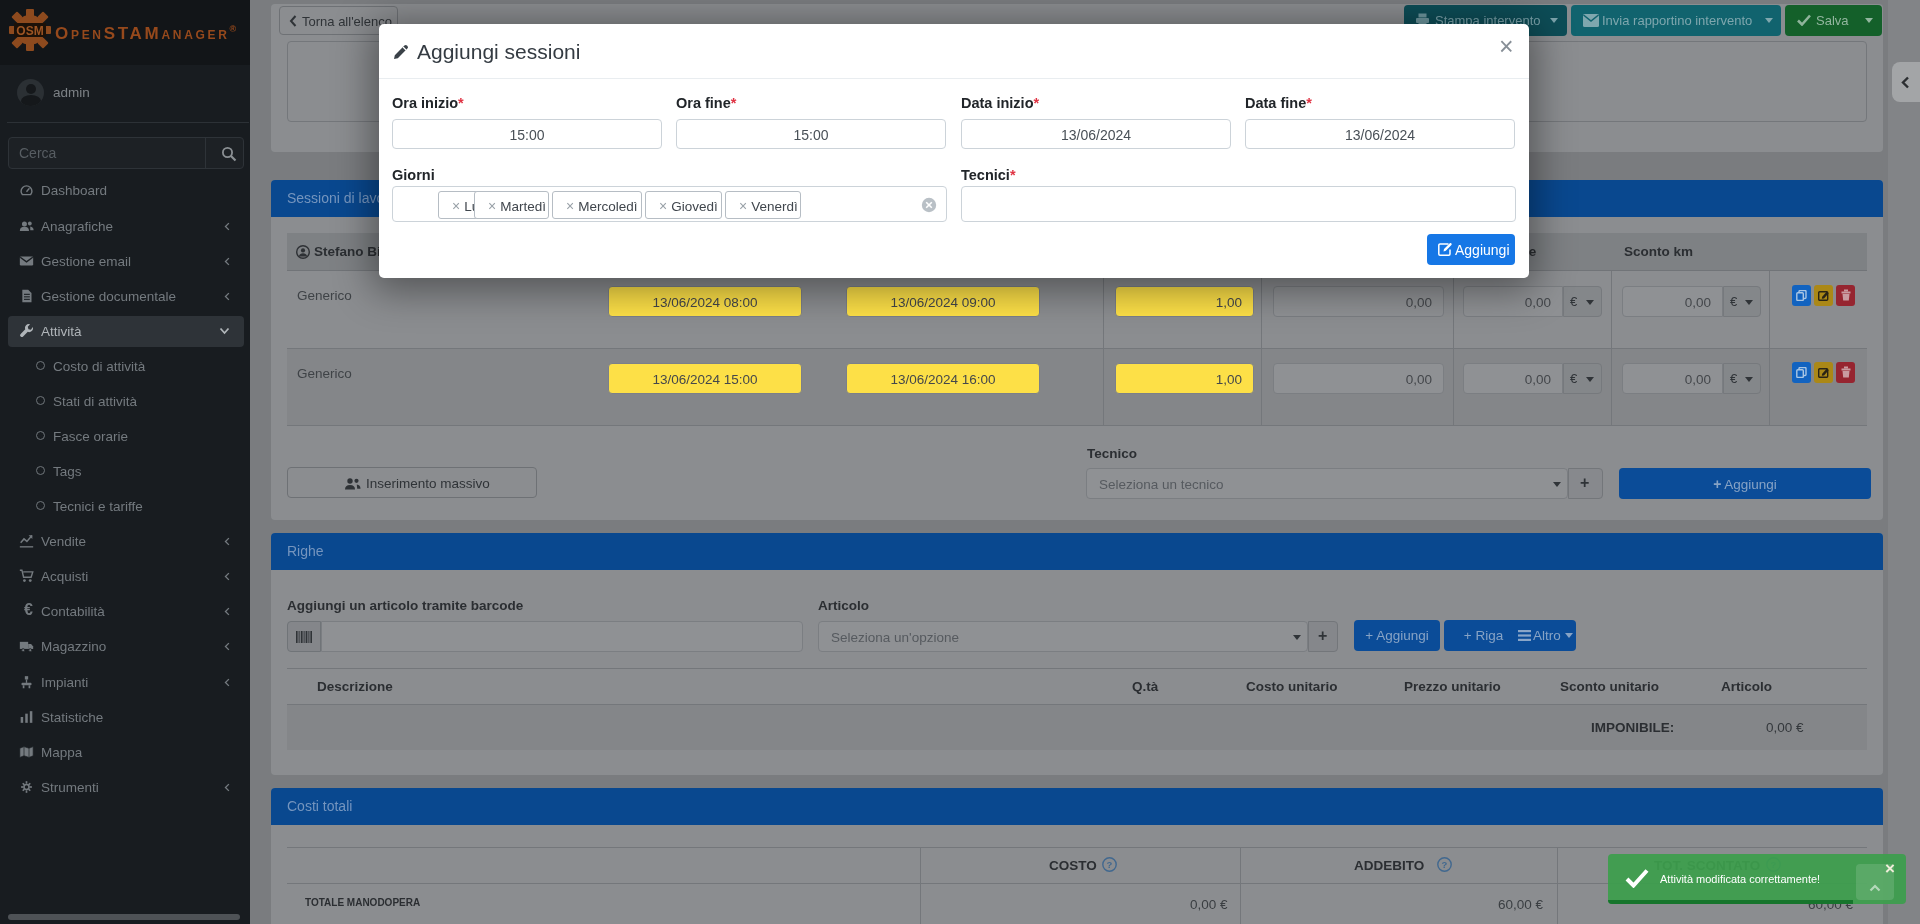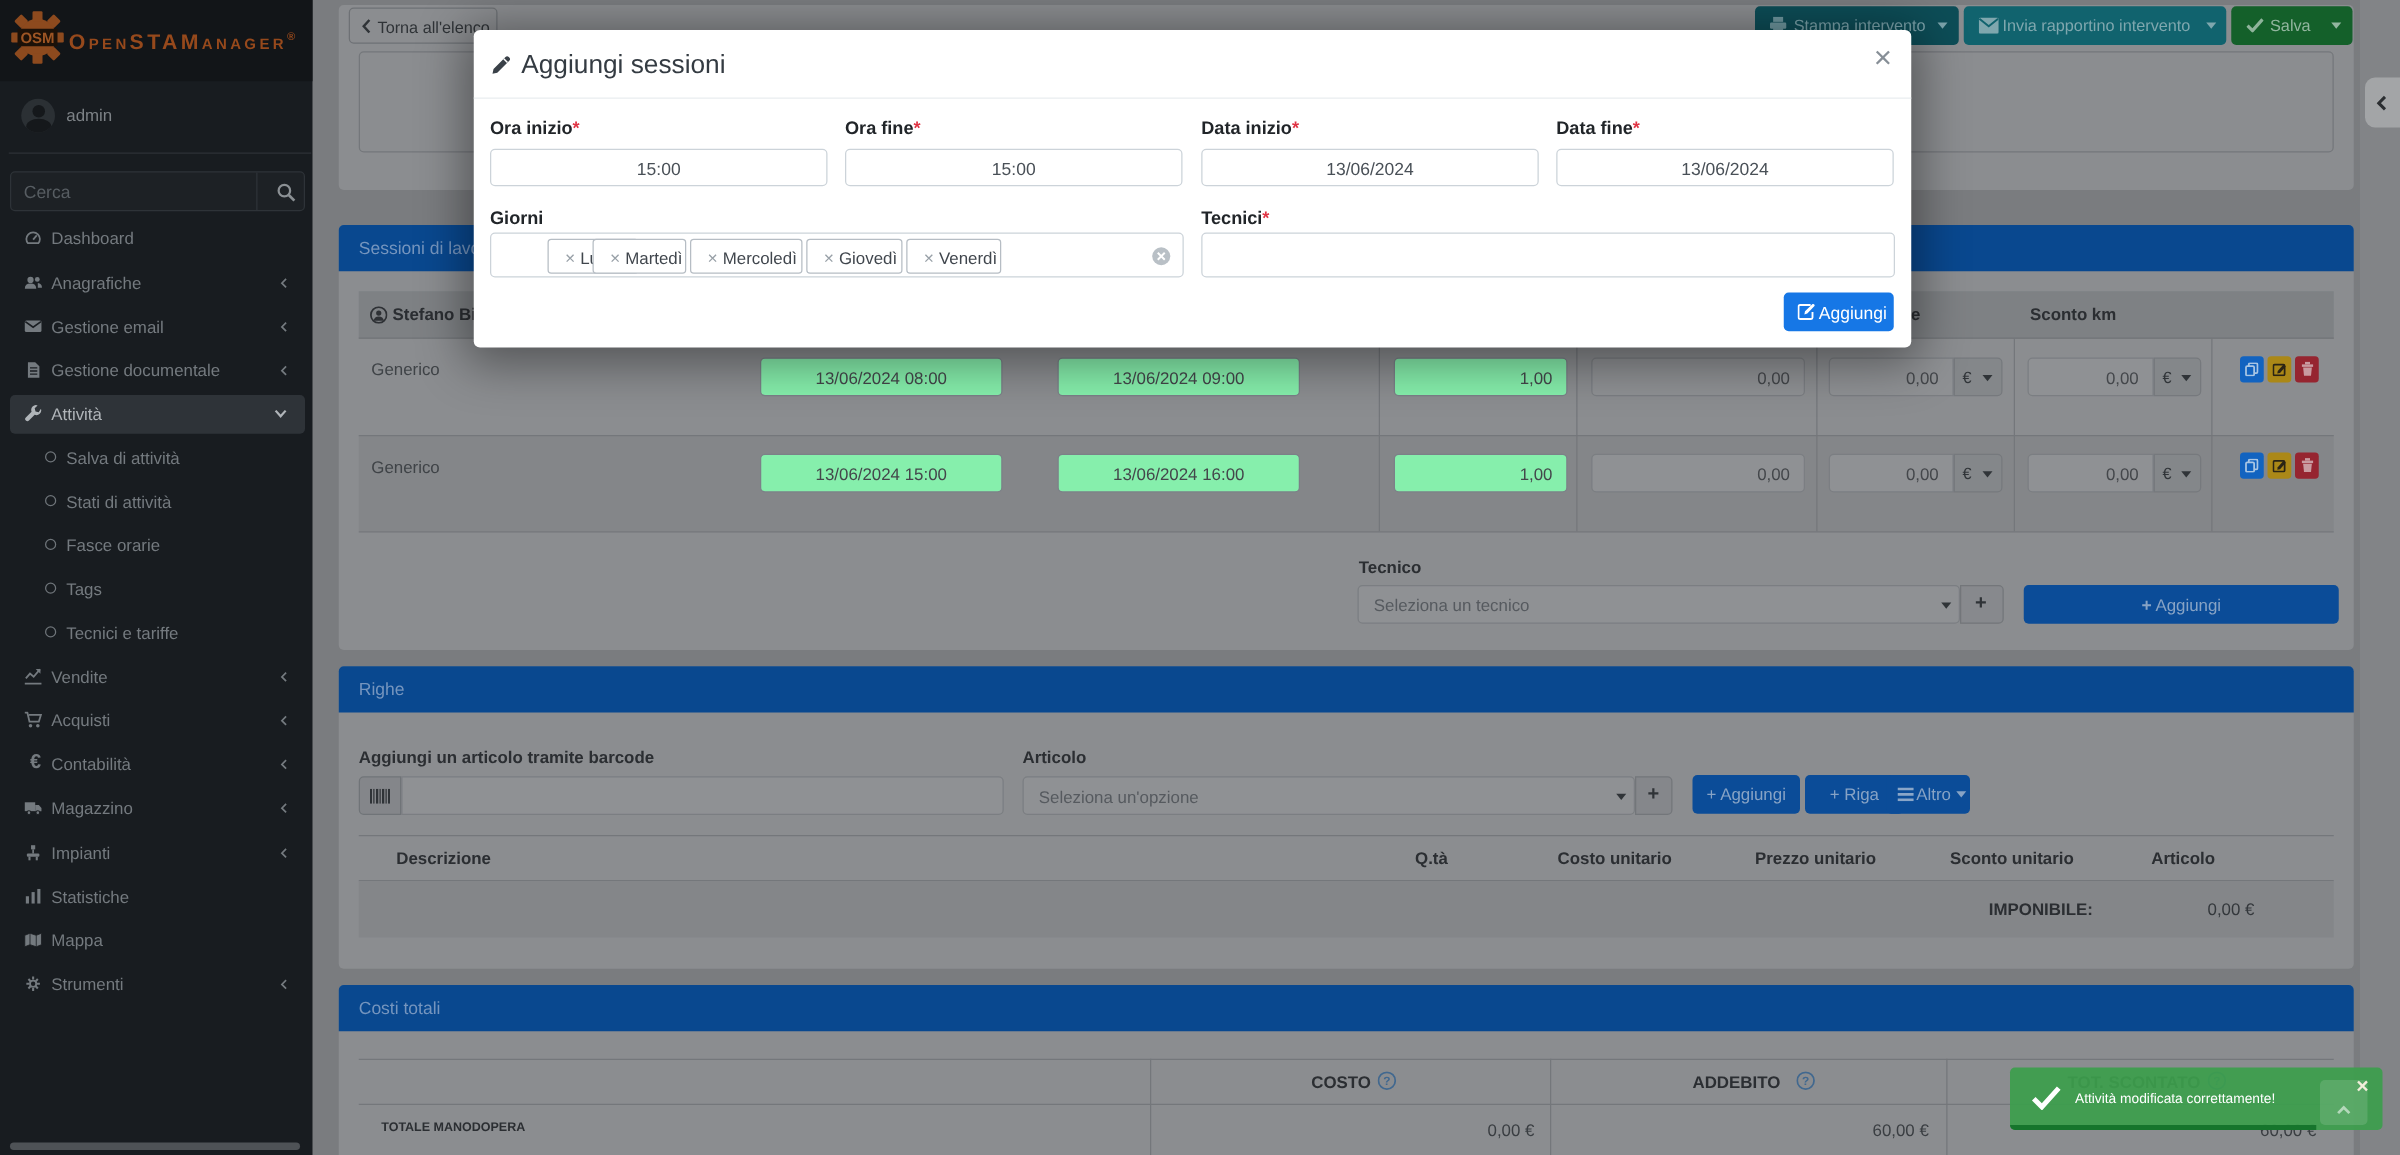--- a/index.html
+++ b/index.html
@@ -28,21 +28,21 @@
   .mi .chev { position:absolute; right:14px; top:10px; width:6px; height:11px; }
   .mi.active { background:#2e3338; color:#b0b5b9; }
   .sthumb { position:absolute; left:8px; top:914px; width:232px; height:6px; border-radius:3px; background:#4e5256; }
 
   
   .card { position:absolute; background:#8b8d90; border-radius:4px; }
   .bluehdr { position:absolute; left:0; top:0; width:100%; height:37px; background:#09488f; border-radius:4px 4px 0 0; }
   .bluehdr span { position:absolute; left:16px; top:10px; font-size:14px; color:#7595be; }
   .lbl { position:absolute; font-size:13.5px; font-weight:bold; color:#2b2e32; white-space:nowrap; }
   .inp { position:absolute; height:31px; background:#8f9194; border:1px solid #7b7e82; border-radius:4px; font-size:13.5px; color:#44474b; }
-  .inp.dis { background:#86efac; border-color:#7c8088; }
+  .inp.dis { background:#fde047; border-color:#7c8088; }
   .inp span { position:absolute; top:8px; white-space:nowrap; }
   .inp .ctr { left:0; width:100%; text-align:center; }
   .inp .rgt { right:11px; }
   .hline { position:absolute; height:1px; background:#74777b; }
   .vline { position:absolute; width:1px; background:#74777b; }
   .obtn { position:absolute; background:#8b8d90; border:1px solid #6e7175; border-radius:4px; color:#2f3337; font-size:13.5px; white-space:nowrap; }
   .bbtn { position:absolute; background:#0b4c98; border-radius:4px; color:#87a3c5; font-size:13.5px; text-align:center; }
   .caret { display:inline-block; width:0; height:0; border-left:4.5px solid transparent; border-right:4.5px solid transparent; border-top:5px solid currentColor; vertical-align:middle; }
 
   
@@ -141,21 +141,21 @@
         <svg class="ico" viewBox="0 0 18 16">
           <path d="M16.5 3.2 a4.6 4.6 0 0 1 -6 5.8 L5 14.5 a2 2 0 0 1 -3 -3 L7.5 6 a4.6 4.6 0 0 1 5.8 -6 L10.5 2.8 l0.8 3 l3 0.8 Z" fill="currentColor"></path>
         </svg>
         <span class="txt">Attività</span>
         <svg class="chev" style="top:11px;width:11px;height:8px" viewBox="0 0 11 8">
           <path d="M1.5 1.5 L5.5 6 L9.5 1.5" stroke="currentColor" stroke-width="1.8" fill="none"></path>
         </svg>
       </div>
     <div class="mi" style="top:350.5px">
         <div class="ring"></div>
-        <span class="txt2">Salva di attività</span>
+        <span class="txt2">Costo di attività</span>
       </div>
     <div class="mi" style="top:385.5px">
         <div class="ring"></div>
         <span class="txt2">Stati di attività</span>
       </div>
     <div class="mi" style="top:420.5px">
         <div class="ring"></div>
         <span class="txt2">Fasce orarie</span>
       </div>
     <div class="mi" style="top:456px">
@@ -409,20 +409,29 @@
         </svg>
       </div>
     <div class="abs" style="left:1565px;top:182px;width:19px;height:21px;background:#962530;border-radius:3px;">
         <svg class="abs" style="left:4.5px;top:4px" width="10" height="12" viewBox="0 0 10 12">
           <rect x="0.5" y="2.5" width="9" height="2" fill="#c99ba0"></rect>
           <rect x="3" y="0.5" width="4" height="2" fill="#c99ba0"></rect>
           <path d="M1.5 5 h7 l-0.7 6.5 h-5.6Z" fill="#c99ba0"></path>
         </svg>
       </div>
 
+    <div class="obtn" style="left:16px;top:287px;width:250px;height:31px;">
+      <svg class="abs" style="left:56px;top:9px" width="17" height="14" viewBox="0 0 17 14">
+          <circle cx="6" cy="4" r="2.7" fill="#2f3337"></circle>
+          <path d="M1 12.5 q0 -4.5 5 -4.5 q5 0 5 4.5Z" fill="#2f3337"></path>
+          <circle cx="12.5" cy="3.8" r="2.1" fill="#2f3337"></circle>
+          <path d="M12.8 7.5 q3.7 .4 3.7 4.2 h-3.3Z" fill="#2f3337"></path>
+        </svg>
+      <span class="abs" style="left:78px;top:8px;font-size:13.5px;">Inserimento massivo</span>
+    </div>
     <span class="lbl" style="left:816px;top:266px;">Tecnico</span>
     <div class="inp" style="left:815px;top:288px;width:482px;">
         <span style="left:12px;color:#565a5f;">Seleziona un tecnico</span>
         <span class="caret abs" style="left:466px;top:13px;color:#303438;"></span>
       </div>
     <div class="abs" style="left:1297px;top:288px;width:35px;height:31px;background:#87898d;border:1px solid #73767a;border-radius:0 4px 4px 0;">
         <span class="abs" style="left:11px;top:5px;font-size:16px;font-weight:bold;color:#2f3337;">+</span>
       </div>
     <div class="bbtn" style="left:1348px;top:288px;width:252px;height:31px;">
         <span class="abs" style="left:0;top:8px;width:100%;text-align:center;"><b style="font-weight:bold;font-size:14px;">+</b> Aggiungi</span>

